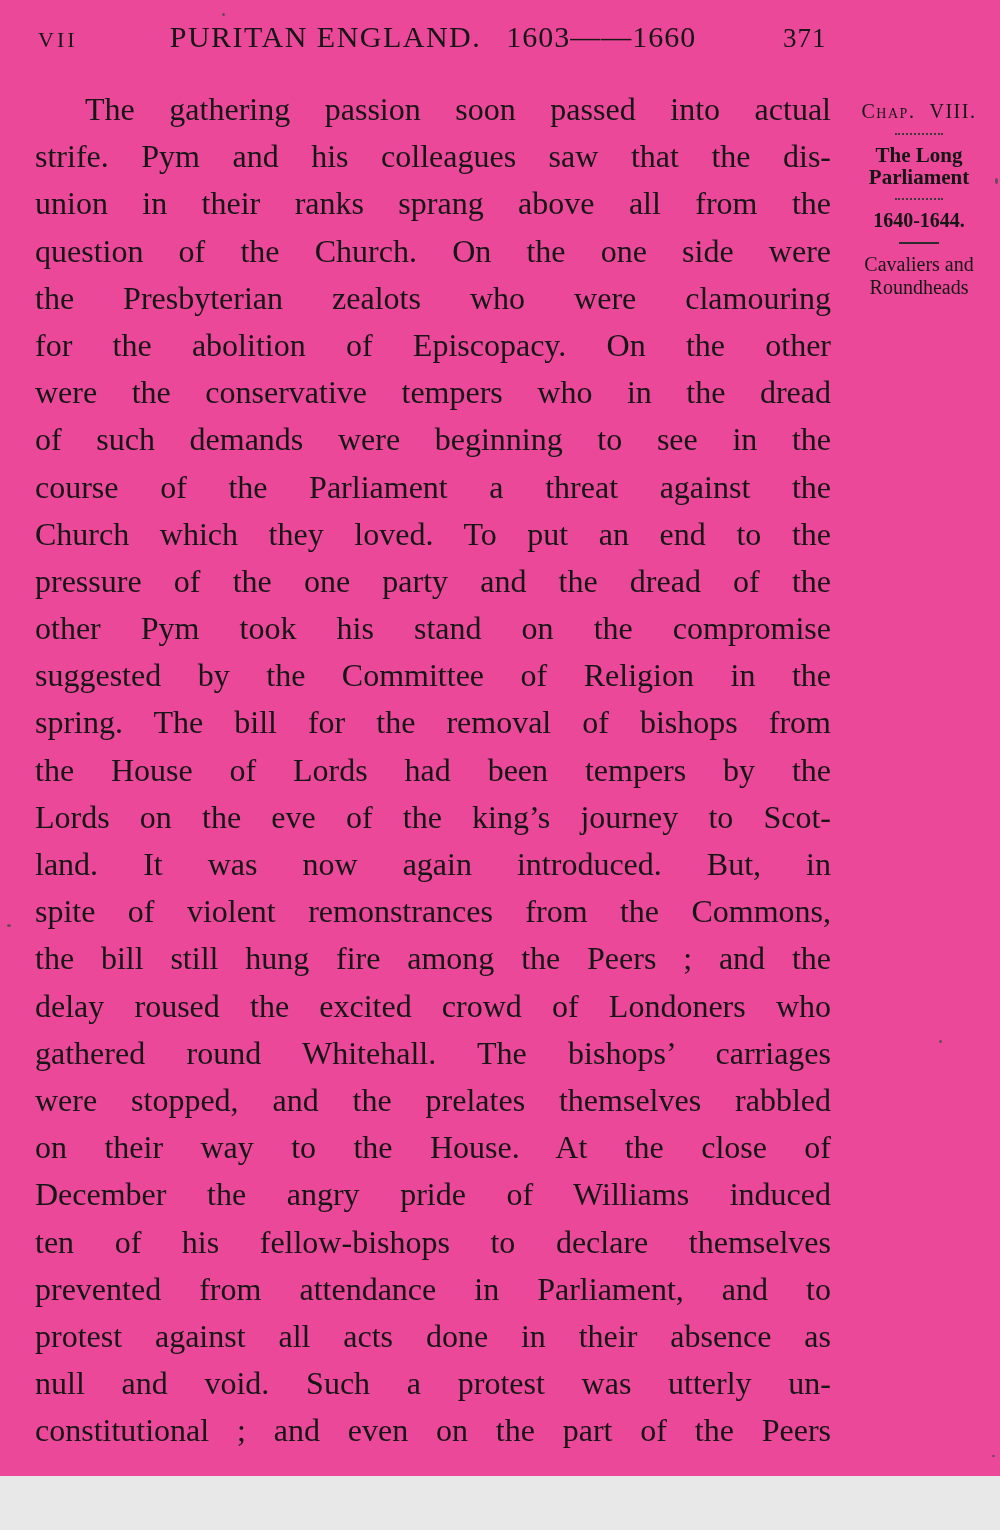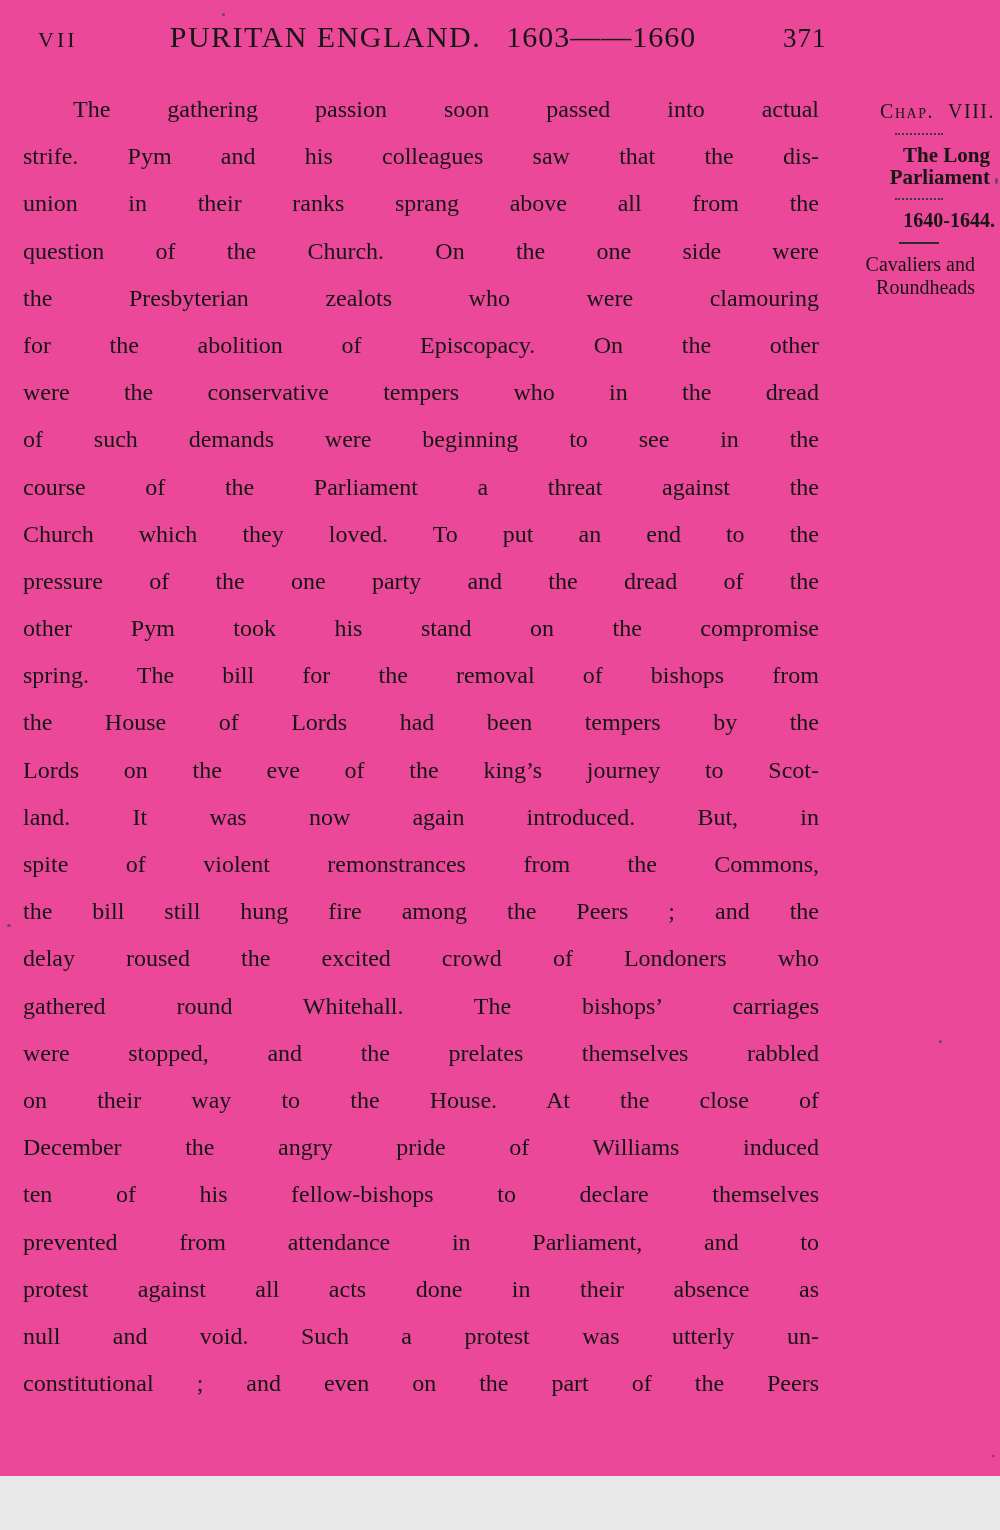--- a/index.html
+++ b/index.html
@@ -9,27 +9,27 @@
     font-family:"Liberation Serif","DejaVu Serif",serif;
   }
   
   .folio { position:absolute; left:38px; top:27px; font-size:22px; letter-spacing:3px; }
   .header-center { position:absolute; left:35px; top:20px; width:796px; text-align:center;
     font-size:30px; letter-spacing:1.5px; white-space:nowrap; }
   .header-center .dates { margin-left:16px; letter-spacing:1px; }
   .pagenum { position:absolute; left:783px; top:23px; font-size:27px; letter-spacing:1px; }
   
   .body {
-    position:absolute; left:23px; top:86px; width:796px;
-    font-size:24px; line-height:47.2px;
+    position:absolute; left:35px; top:86px; width:796px;
+    font-size:32px; line-height:47.2px;
   }
   .line { text-align:justify; text-align-last:justify; height:47.2px; overflow:visible; }
   .line:first-of-type { text-indent:50px; }
   
-  .sidenote { position:absolute; left:843px; top:100px; width:152px; text-align:right; }
+  .sidenote { position:absolute; left:843px; top:100px; width:152px; text-align:center; }
   .chap { font-size:20px; font-variant:small-caps; letter-spacing:1.5px; word-spacing:8px; }
   .rule { width:48px; border-top:2px dotted #3a3a3a; height:0; margin:10px auto 9px; }
   .rule.solid { border-top:2px solid #2c2c2c; width:40px; }
   .bold-note { font-size:21px; font-weight:bold; line-height:22px; width:142px; margin:4px auto; }
   .dates-note { font-size:20px; font-weight:bold; }
   .parties-note { font-size:20px; line-height:23px; width:112px; margin:0 auto; }
   
   .speck { position:absolute; background:#4a4a4a; border-radius:50%; opacity:.8; }
   .s1 { left:222px; top:13px;  width:3px; height:3px; }
   .s2 { left:7px;   top:924px; width:4px; height:3px; }
@@ -56,20 +56,21 @@
       <div class="line">union in their ranks sprang above all from the</div>
       <div class="line">question of the Church.  On the one side were</div>
       <div class="line">the Presbyterian zealots who were clamouring</div>
       <div class="line">for the abolition of Episcopacy.  On the other</div>
       <div class="line">were the conservative tempers who in the dread</div>
       <div class="line">of such demands were beginning to see in the</div>
       <div class="line">course of the Parliament a threat against the</div>
       <div class="line">Church which they loved.  To put an end to the</div>
       <div class="line">pressure of the one party and the dread of the</div>
       <div class="line">other Pym took his stand on the compromise</div>
+      <div class="line">suggested by the Committee of Religion in the</div>
       <div class="line">spring.  The bill for the removal of bishops from</div>
       <div class="line">the House of Lords had been tempers by the</div>
       <div class="line">Lords on the eve of the king’s journey to Scot-</div>
       <div class="line">land.  It was now again introduced.  But, in</div>
       <div class="line">spite of violent remonstrances from the Commons,</div>
       <div class="line">the bill still hung fire among the Peers ; and the</div>
       <div class="line">delay roused the excited crowd of Londoners who</div>
       <div class="line">gathered round Whitehall.  The bishops’ carriages</div>
       <div class="line">were stopped, and the prelates themselves rabbled</div>
       <div class="line">on their way to the House.  At the close of</div>

